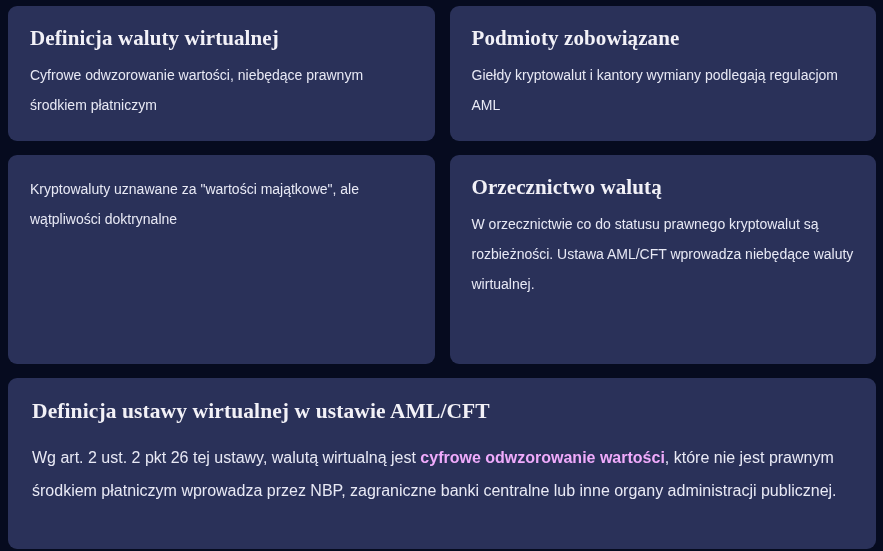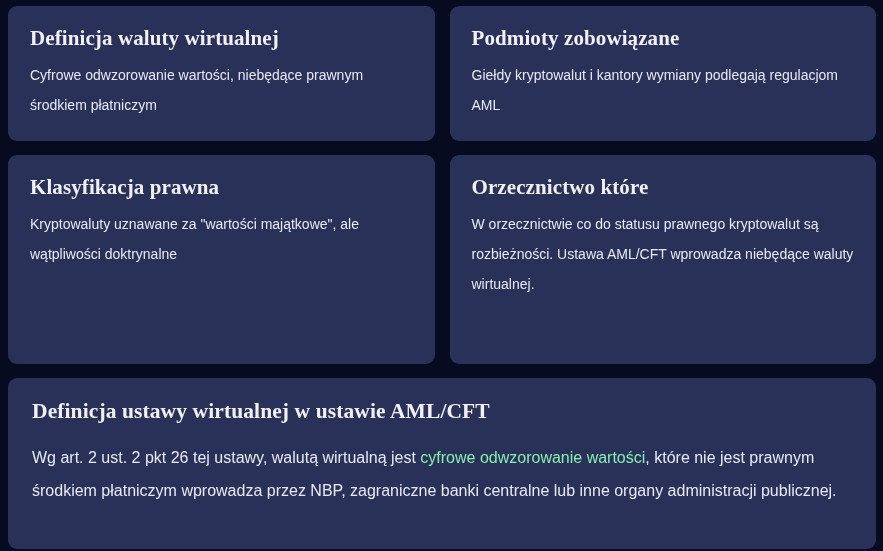--- a/index.html
+++ b/index.html
@@ -73,48 +73,47 @@
     font-weight: 400;
   }
 
   .card-wide .card-body {
     font-size: 16px;
     line-height: 33px;
   }
 
   .card-body b,
   .card-body .strong {
-    font-weight: normal;
-    color: #86efac;
+    font-weight: bold;
+    color: #f0abfc;
   }
 </style>
 </head>
 <body>
 
 <div class="board">
 
   <div class="grid">
 
     <div class="card card-top">
       <div class="card-title">Definicja waluty wirtualnej</div>
       <div class="card-body">Cyfrowe odwzorowanie wartości, niebędące prawnym środkiem płatniczym</div>
     </div>
 
     <div class="card card-top">
       <div class="card-title">Podmioty zobowiązane</div>
       <div class="card-body">Giełdy kryptowalut i kantory wymiany podlegają regulacjom AML</div>
     </div>
 
     <div class="card card-mid">
-      <div class="card-title">Klasyfikacja prawna</div>
       <div class="card-body">Kryptowaluty uznawane za "wartości majątkowe", ale wątpliwości doktrynalne</div>
     </div>
 
     <div class="card card-mid">
-      <div class="card-title">Orzecznictwo które</div>
+      <div class="card-title">Orzecznictwo walutą</div>
       <div class="card-body">W orzecznictwie co do statusu prawnego kryptowalut są rozbieżności. Ustawa AML/CFT wprowadza niebędące waluty wirtualnej.</div>
     </div>
 
   </div>
 
   <div class="card-wide">
     <div class="card-title">Definicja ustawy wirtualnej w ustawie AML/CFT</div>
     <div class="card-body">
       <span>Wg art. 2 ust. 2 pkt 26 tej ustawy, walutą wirtualną jest </span><span class="strong">cyfrowe odwzorowanie wartości</span><span>, które nie jest prawnym środkiem płatniczym wprowadza przez NBP, zagraniczne banki centralne lub inne organy administracji publicznej.</span>
     </div>

